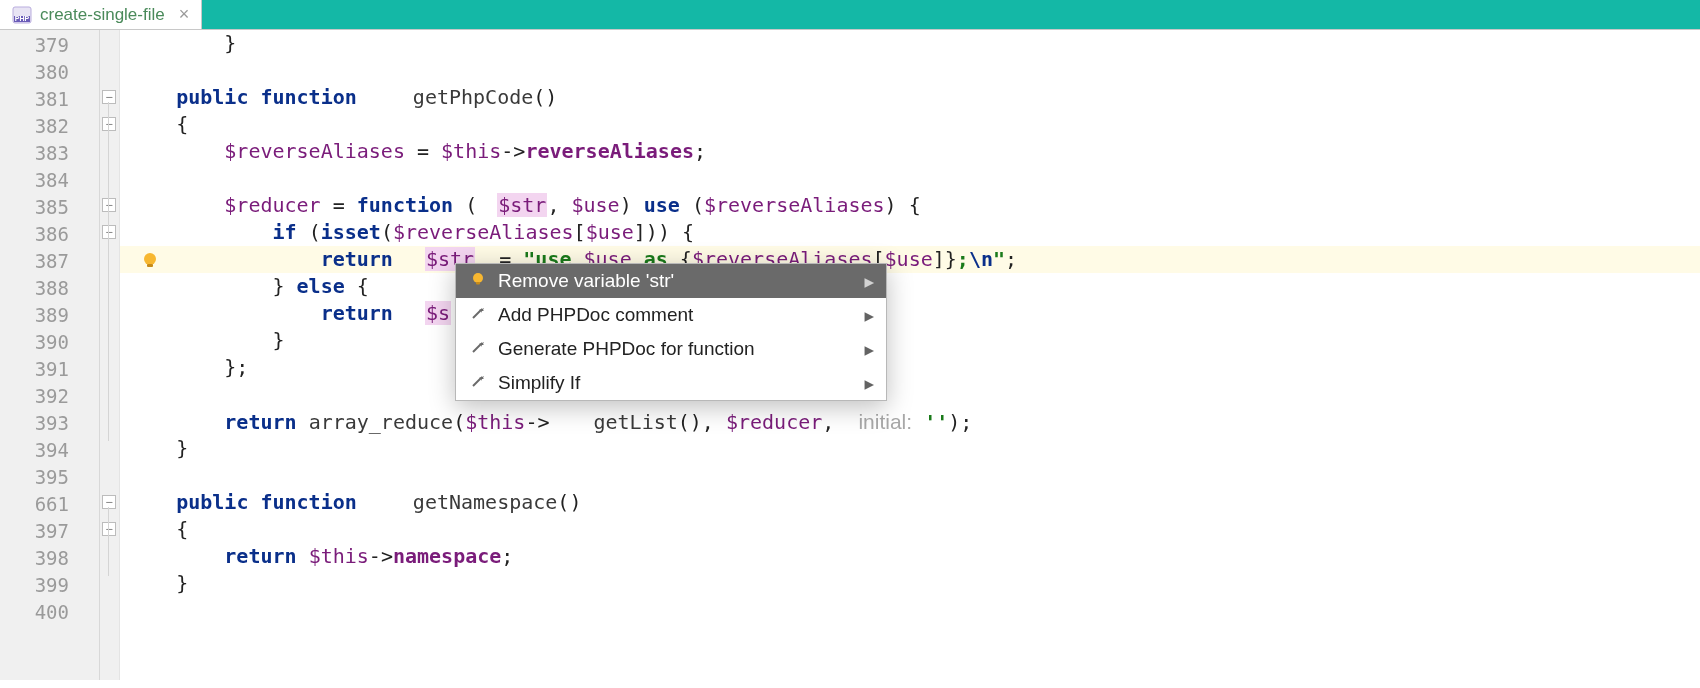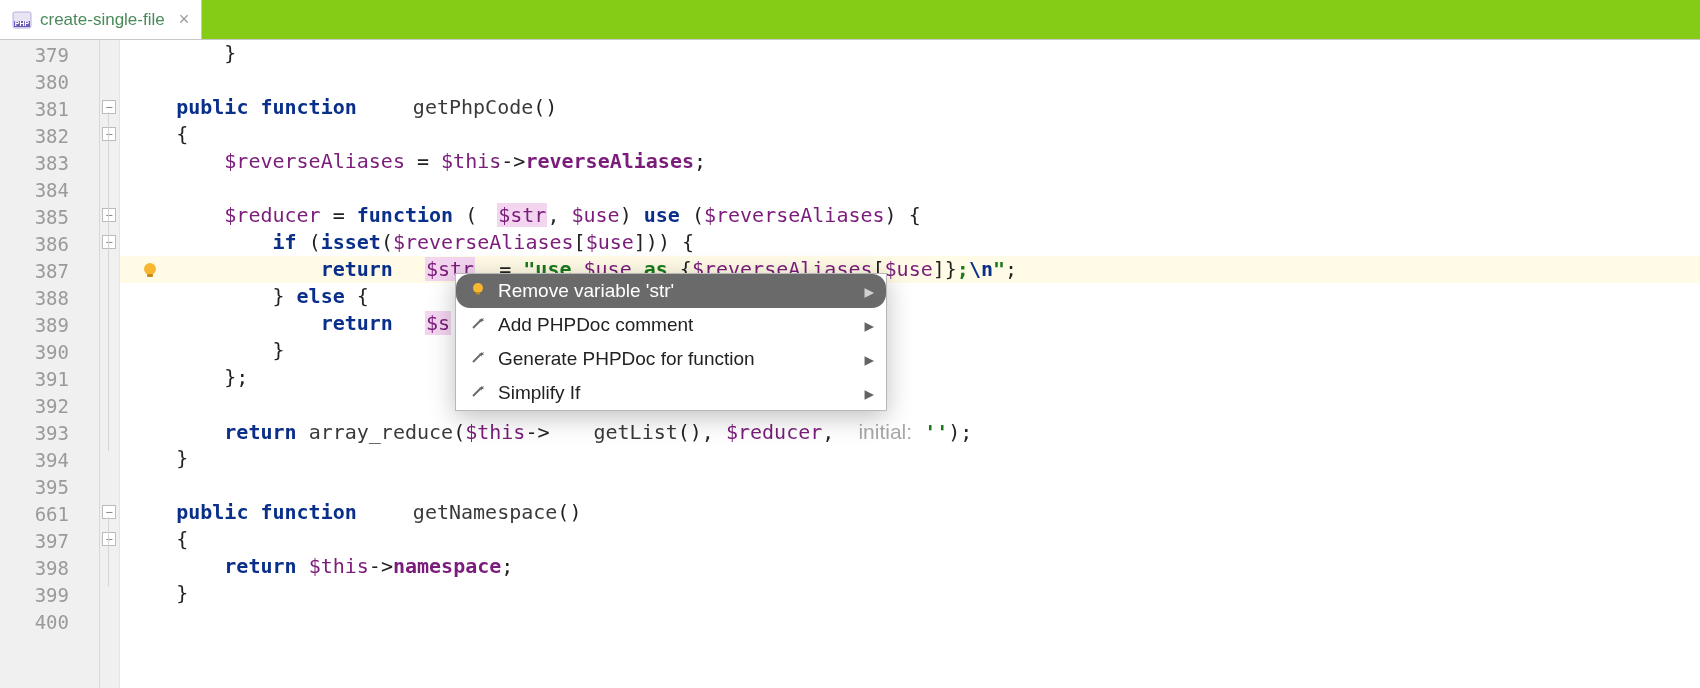--- a/index.html
+++ b/index.html
@@ -1,17 +1,17 @@
 <!DOCTYPE html>
 <html><head>
 <meta charset="utf-8">
 <style>
 * { margin:0; padding:0; box-sizing:border-box; }
 html,body { width:1700px; height:688px; font-family:Menlo,Consolas,monospace; font-size:20px; background:#fff; overflow:hidden; }
-.tabbar { height:40px; background:#84cc16; border-bottom:1px solid #c8c8c8; display:flex; align-items:stretch; }
+.tabbar { height:30px; background:#14b8a6; border-bottom:1px solid #c8c8c8; display:flex; align-items:stretch; }
 .tab { background:#fff; border-right:1px solid #c8c8c8; display:flex; align-items:center; padding:0 12px; gap:8px; font-family:-apple-system,Helvetica,Arial,sans-serif; font-size:17px; color:#4a8a5a; }
 .tab .icon { display:flex; align-items:center; }
 .tab .close { color:#9a9a9a; font-size:18px; cursor:pointer; margin-left:6px; }
 .editor { display:flex; height:650px; }
 .gutter { width:100px; background:#f0f0f0; border-right:1px solid #d8d8d8; text-align:right; color:#9a9a9a; font-size:19px; padding-top:2px; position:relative; }
 .gutter .ln { height:27px; line-height:27px; padding-right:30px; position:relative; }
 .fold-col { width:20px; background:#f0f0f0; border-right:1px solid #e4e4e4; position:relative; }
 .fold-mark { position:absolute; left:2px; width:14px; height:14px; border:1px solid #bcbcbc; background:#fff; font-size:12px; line-height:12px; text-align:center; color:#888; }
 .fold-line { position:absolute; left:8px; width:0; border-left:1px solid #d4d4d4; }
 .code { flex:1; position:relative; background:#fff; }
@@ -21,21 +21,21 @@
 .fn { color:#3a3a3a;margin-left:44px; }
 .var { color:#7a1c7a; }
 .varhl { color:#7a1c7a; background:#f3d5f0; padding:0 1px;margin-left:20px; }
 .prop { color:#7a1c7a; font-weight:bold; }
 .str { color:#1a7a1a; font-weight:bold; }
 .esc { color:#0a2f8a; font-weight:bold; }
 .op { color:#222; }
 .ital { color:#3a3a3a; }
 .hint { color:#a8a8a8; font-family:-apple-system,Helvetica,sans-serif; font-size:21px; }
 .popup { position:absolute; left:455px; top:246px; width:432px; background:#fff; border:1px solid #b8b8b8; box-shadow:0 6px 24px rgba(0,0,0,0.25); font-family:-apple-system,Helvetica,Arial,sans-serif; font-size:19px; z-index:10; }
-.popup .item { display:flex; align-items:center; height:34px; padding:11px 14px; gap:10px; color:#222; position:relative;border-radius:14px; }
+.popup .item { display:flex; align-items:center; height:34px; padding:11px 14px; gap:10px; color:#222; position:relative; }
 .popup .item.sel { background:#6a6a6a; color:#fff; }
 .popup .item .arrow { position:absolute; right:12px; color:inherit; opacity:.7; }
 .popup .item svg,.popup .item .ic { flex:0 0 18px; }
 .editor-wrap{position:relative;}
 .gutter-bulb{position:absolute; left:140px; width:20px; height:20px; z-index:5;}
 </style>
 </head>
 <body>
 
 <div class="tabbar">

